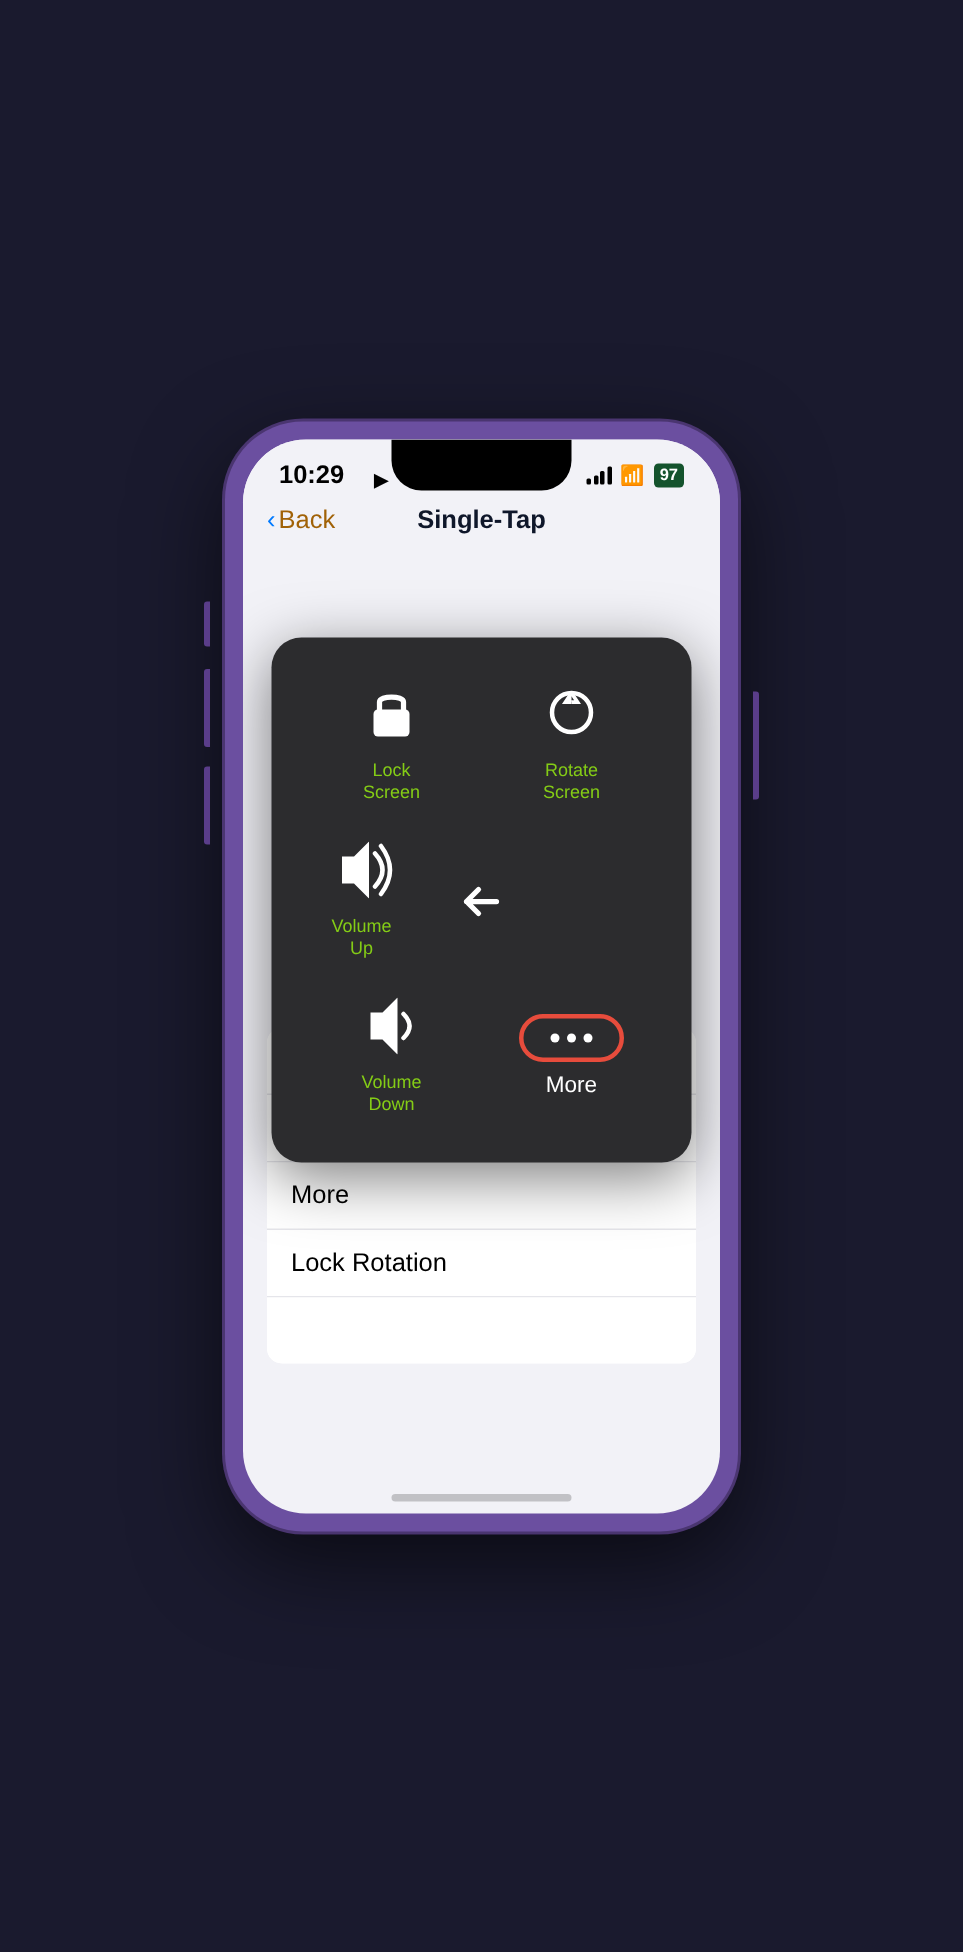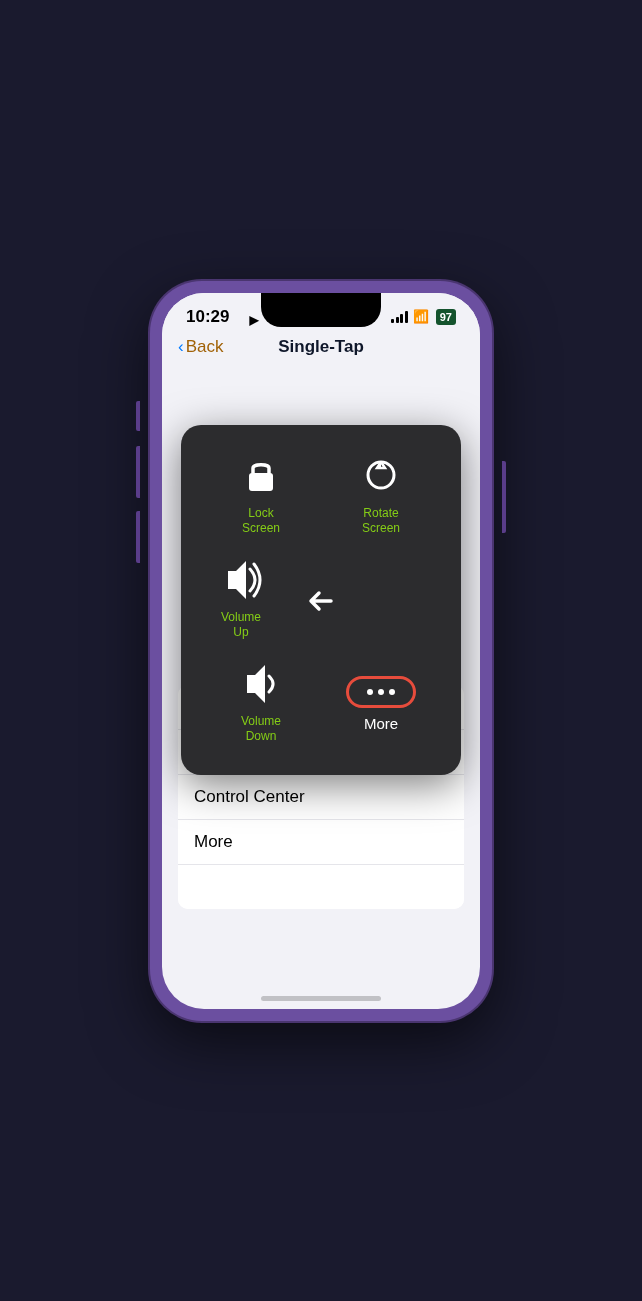--- a/index.html
+++ b/index.html
@@ -384,24 +384,24 @@
       <div style="height: 320px;"></div>
 
       <div class="list-section">
         <div class="list-item">
           <span class="list-item-text">App Switcher</span>
         </div>
         <div class="list-item">
           <span class="list-item-text">Camera</span>
         </div>
         <div class="list-item">
-          <span class="list-item-text">Control Center</span>
+          <span class="list-item-text">More</span>
         </div>
         <div class="list-item">
-          <span class="list-item-text">More</span>
+          <span class="list-item-text">Lock Rotation</span>
         </div>
         <div class="list-item">
           
         </div>
 
       </div>
 
     </div>
 
     <div class="home-indicator"></div>

